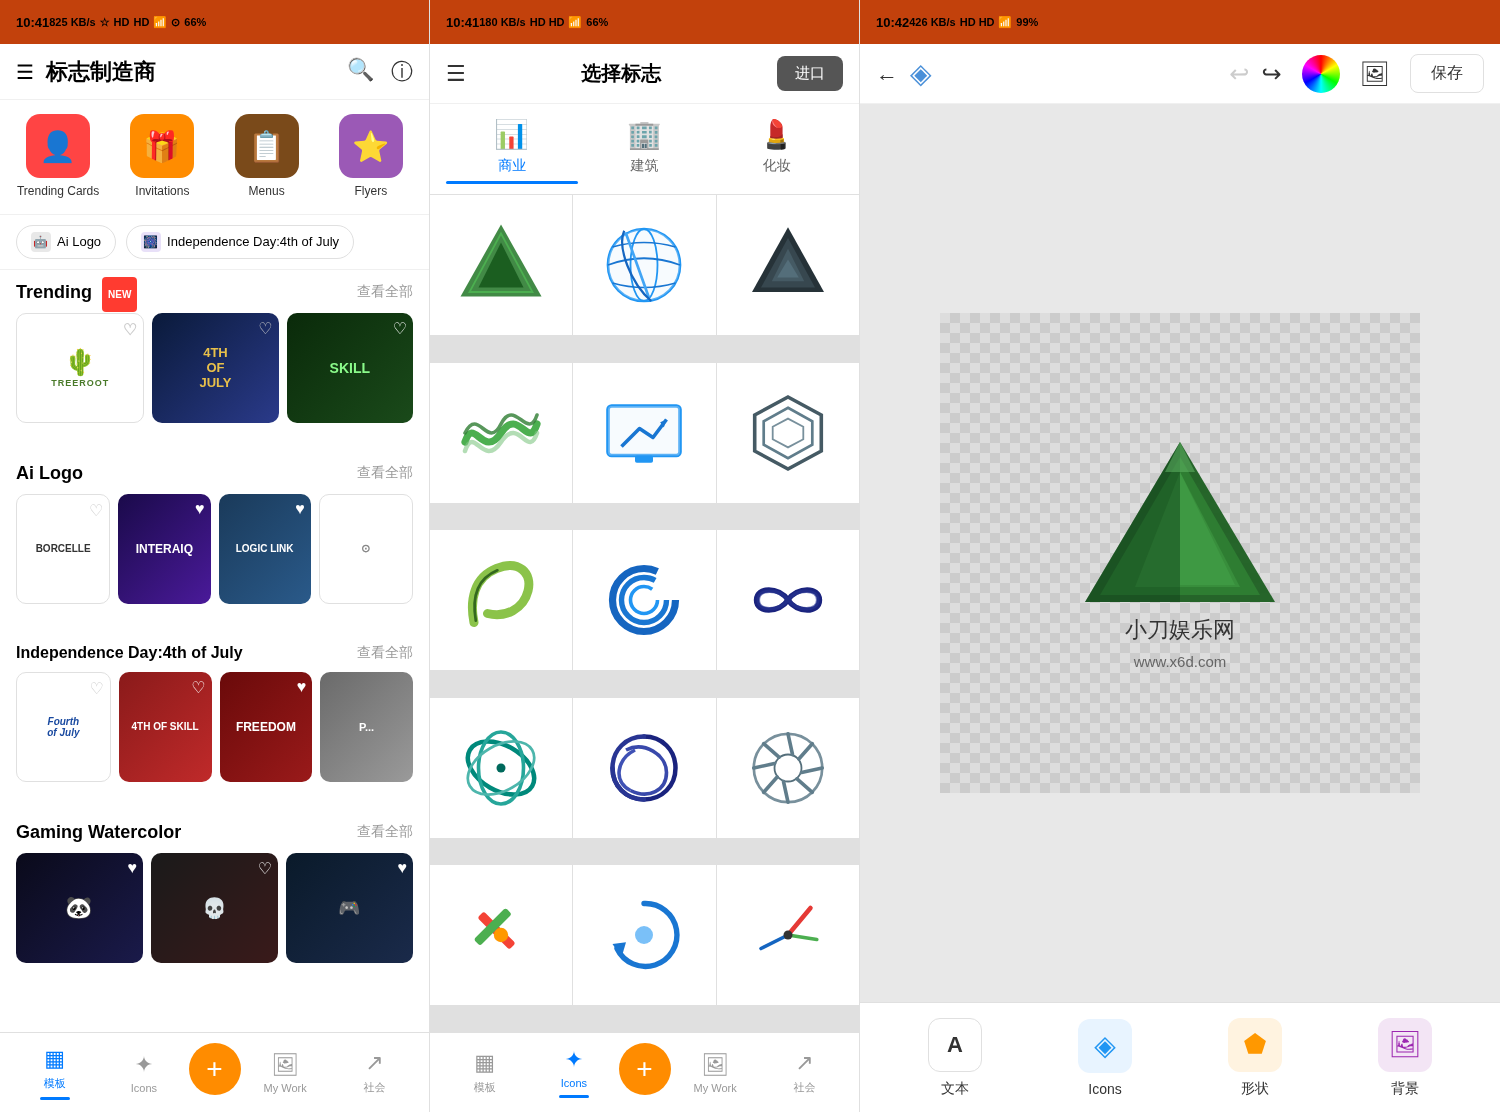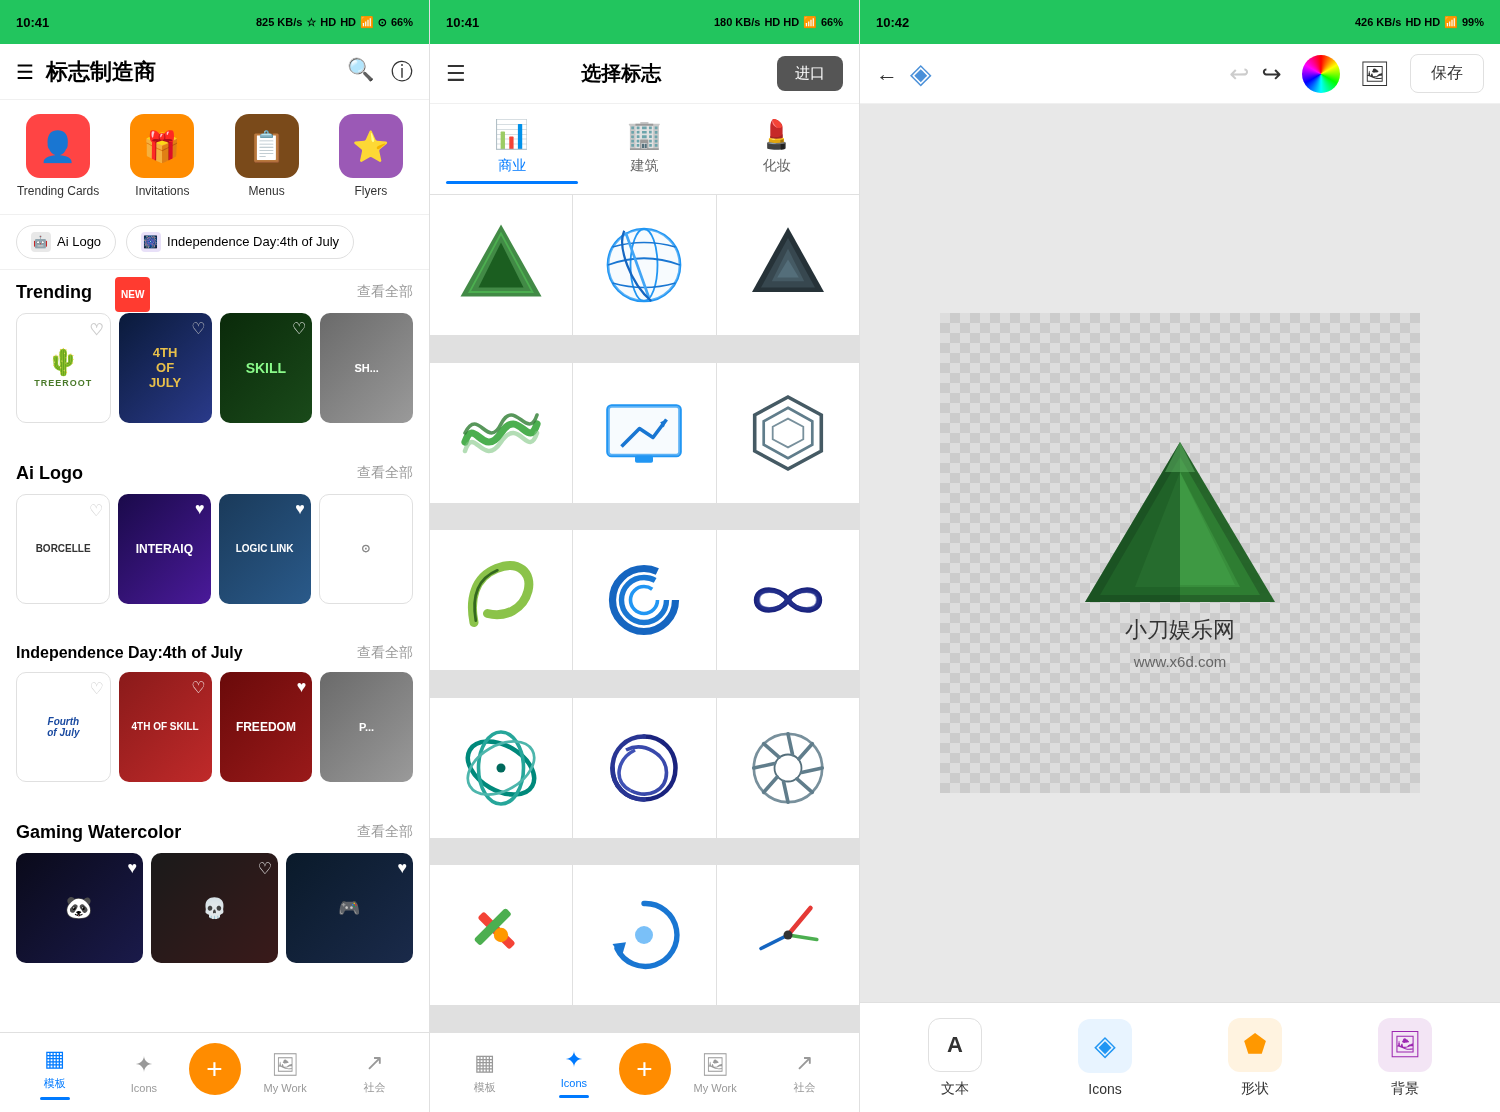--- a/index.html
+++ b/index.html
@@ -41,24 +41,23 @@
       height: 1112px;
       background: #fff;
       display: flex;
       flex-direction: column;
       flex-shrink: 0;
     }
 
     
     .status-bar {
       height: 44px;
-      background: #22c55e;
-      display: flex;
-      align-items: center;
-      justify-content: space-between;
+      background: #c2410c;
+      display: flex;
+      align-items: center;
       padding: 0 16px;
       font-size: 13px;
       font-weight: 600;
     }
     .status-bar .icons { display: flex; align-items: center; gap: 4px; font-size: 11px; }
 
     
     .p1-header {
       height: 56px;
       display: flex;
@@ -126,21 +125,21 @@
       align-items: center;
       margin-bottom: 10px;
     }
     .section-title { font-size: 18px; font-weight: 700; }
     .section-title .new-badge {
       background: #ff3b30;
       color: #fff;
       font-size: 10px;
       padding: 12px 6px;
       border-radius: 4px;
-      margin-left: 18px;
+      margin-left: 5px;
       font-weight: 600;
     }
     .view-all { font-size: 14px; color: #999; cursor: pointer; }
 
     .template-row {
       display: flex;
       gap: 8px;
       margin-bottom: 16px;
     }
     .template-card {
@@ -485,23 +484,20 @@
           </div>
         </div>
         <div class="template-card" style="background: linear-gradient(135deg, #0a1a3a, #2a3a8a);">
           <span class="heart">♡</span>
           <div class="card-inner" style="font-size:13px; color:#e8c04a;">4TH<br>OF<br>JULY</div>
         </div>
         <div class="template-card" style="background: linear-gradient(135deg, #0a2a0a, #1a4a1a);">
           <span class="heart" style="color:#fff;">♡</span>
           <div class="card-inner" style="font-size:14px; color:#8afa8a;">SKILL</div>
         </div>
-        <div class="template-card" style="background: linear-gradient(135deg, #6a6a6a, #9a9a9a);">
-          <div class="card-inner">SH...</div>
-        </div>
       </div>
     </div>
 
     <div class="section-block">
       <div class="section-header">
         <span class="section-title">Ai Logo</span>
         <span class="view-all">查看全部</span>
       </div>
       <div class="template-row">
         <div class="template-card" style="background:#fff; border:1px solid #e0e0e0;">

